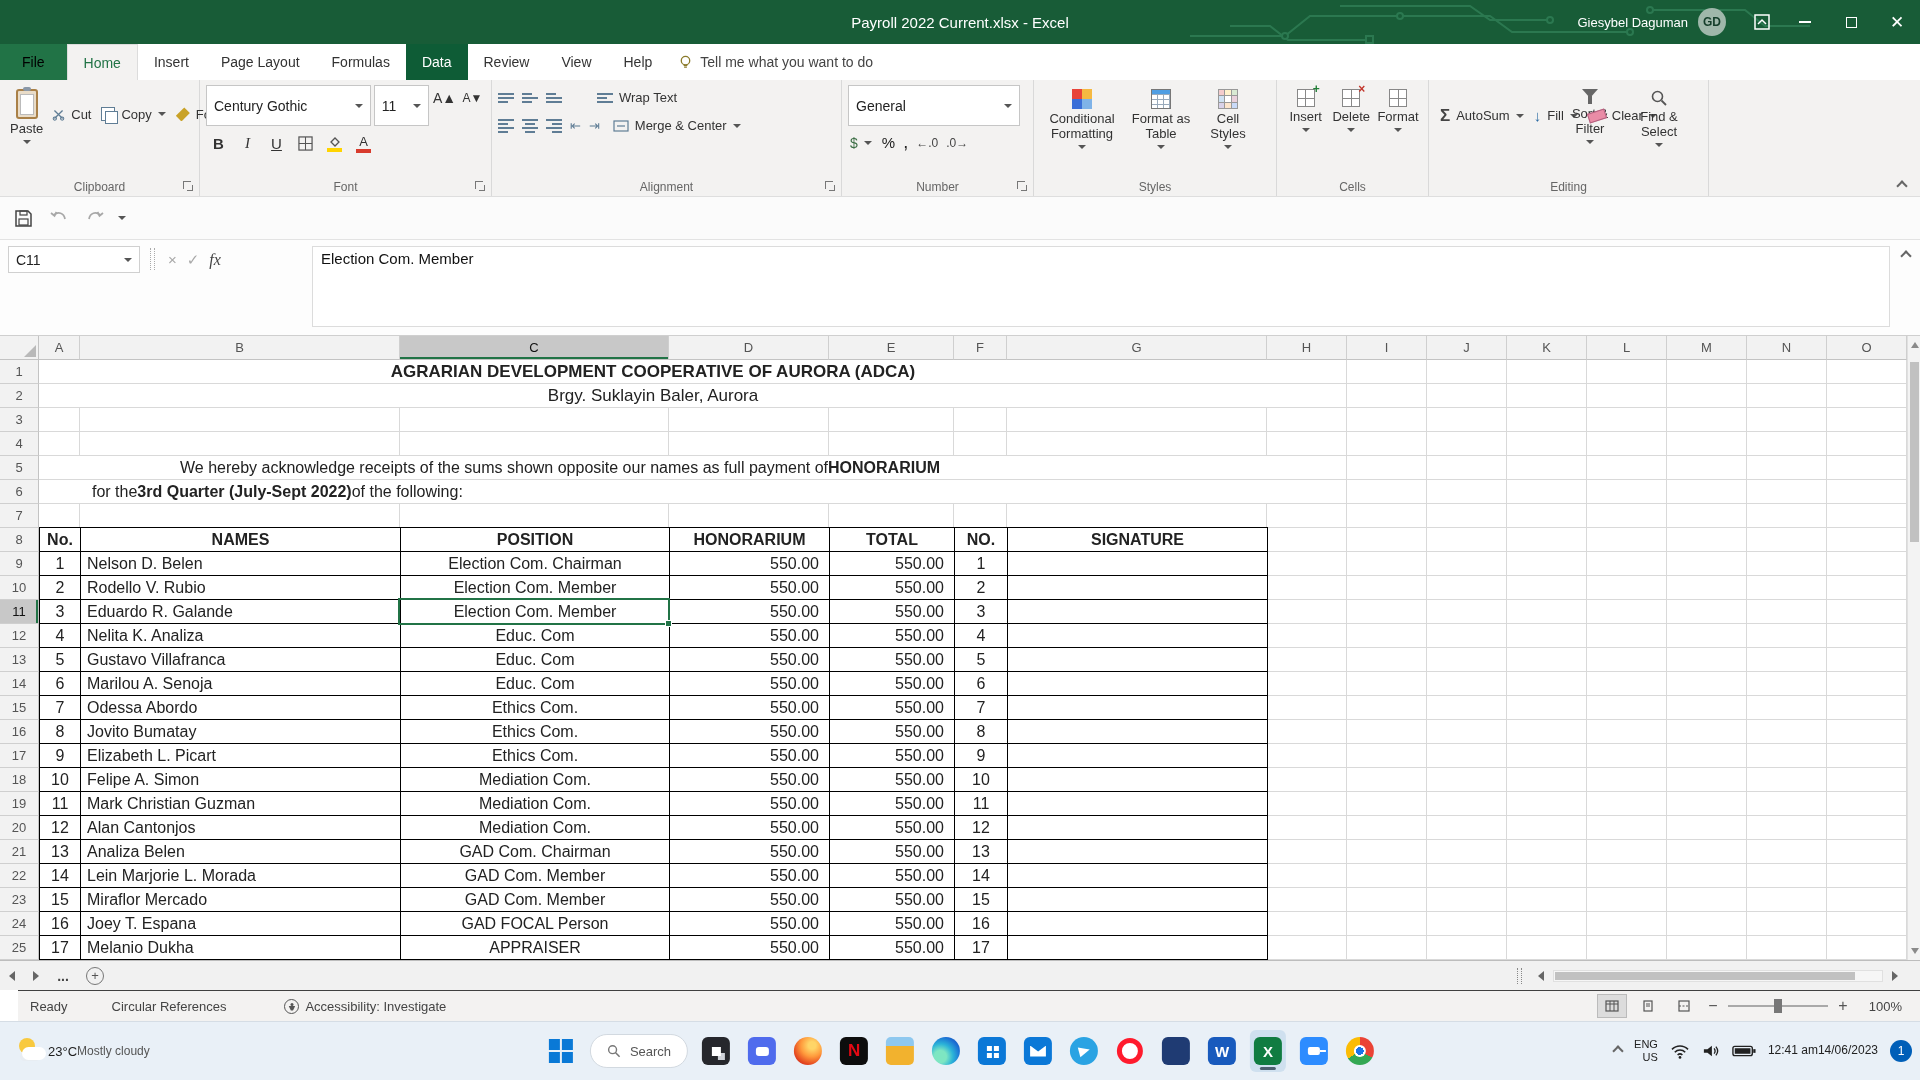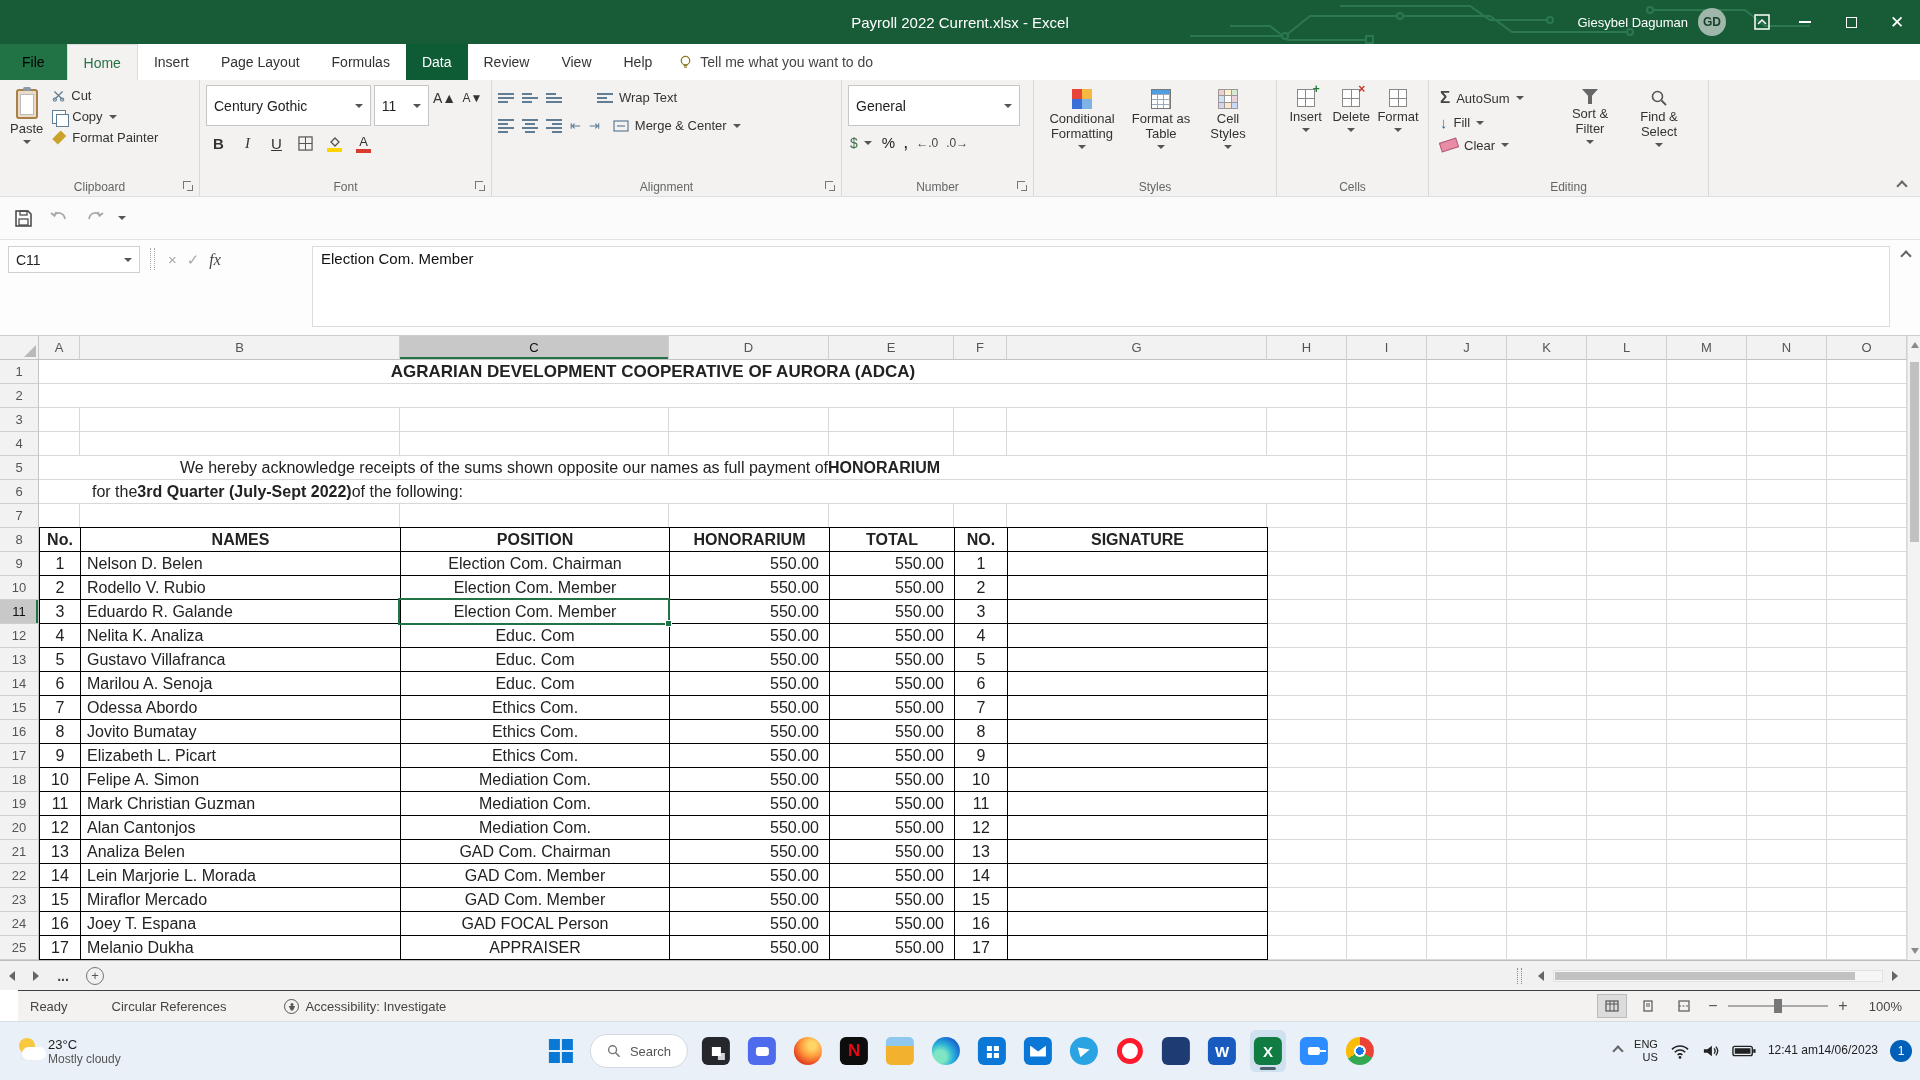--- a/index.html
+++ b/index.html
@@ -66,21 +66,21 @@
   .ic-cs{width:20px;height:20px;display:grid;grid-template:1fr 1fr 1fr/1fr 1fr 1fr;gap:1px;background:#999;border:1px solid #999}
   .ic-cs i:nth-child(1){background:#f4cccc}.ic-cs i:nth-child(2){background:#fff2cc}.ic-cs i:nth-child(3){background:#d9ead3}
   .ic-cs i:nth-child(4){background:#cfe2f3}.ic-cs i:nth-child(5){background:#fff}.ic-cs i:nth-child(6){background:#ead1dc}
   .ic-cs i:nth-child(7){background:#d9d2e9}.ic-cs i:nth-child(8){background:#fce5cd}.ic-cs i:nth-child(9){background:#c9daf8}
   .ic-eraser{width:18px;height:10px;background:#e98ca6;border:1px solid #b2607e;transform:rotate(-18deg);margin:3px 0}
   .ic-funnel{width:0;height:0;border-left:8px solid transparent;border-right:8px solid transparent;border-top:9px solid #666;position:relative;margin-bottom:6px}
   .ic-funnel::after{content:"";position:absolute;left:-2px;top:-2px;width:4px;height:8px;background:#666}
   .sigma{font-size:17px;font-weight:bold;color:#444}
   .fillarrow{font-size:15px;color:#2e6da4;font-weight:bold}
   .twoCol{display:flex;gap:4px}
-  .vstack{display:flex;flex-direction:column}
+  .vstack{display:flex;flex-direction:row}
   .chev{width:8px;height:8px;border-right:2px solid #666;border-bottom:2px solid #666;display:inline-block}
   .chev.up{transform:rotate(-135deg)}
   .ribcollapse{position:absolute;right:14px;bottom:6px}
 
   
   .qat{position:absolute;top:197px;left:0;right:0;height:43px;background:#fbfbfb;border-bottom:1px solid #e3e3e3;display:flex;align-items:center;gap:10px;padding-left:10px}
   .qbtn{display:flex;align-items:center;justify-content:center;width:26px;height:26px}
 
   
   .fbar{position:absolute;top:240px;left:0;right:0;height:96px;background:#fdfdfd;border-bottom:1px solid #cfcfcf}
@@ -608,20 +608,21 @@
       <div class="rowh">21</div>
       <div class="rowh">22</div>
       <div class="rowh">23</div>
       <div class="rowh">24</div>
       <div class="rowh">25</div>
     </div>
 
   <div id="grid">
     <div class="m12 rowbg">
       <div class="docline c doc-title">AGRARIAN DEVELOPMENT COOPERATIVE OF AURORA (ADCA)</div>
+      <div class="docline c" style="font-size:17px">Brgy. Suklayin Baler, Aurora</div>
     </div>
     <div class="m56 rowbg">
       <div class="docline" style="padding-left:141px">
         <span>We hereby acknowledge receipts of the sums shown opposite our names as full payment of </span>
           <b>HONORARIUM</b>
       </div>
       <div class="docline" style="padding-left:53px">
         <span>for the </span>
           <b>3rd Quarter (July-Sept 2022)</b>
           <span> of the following:</span>

